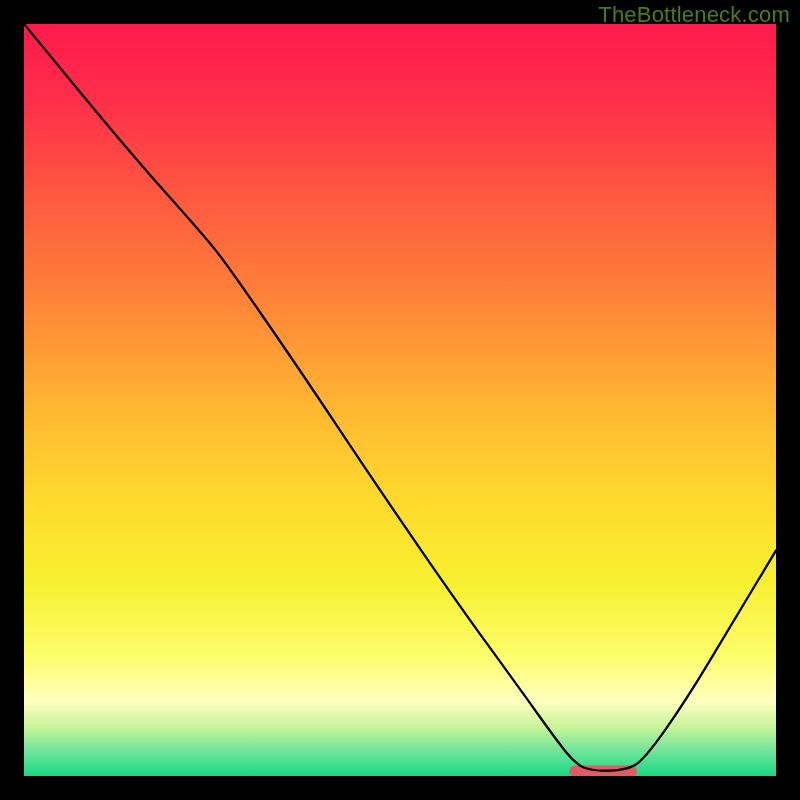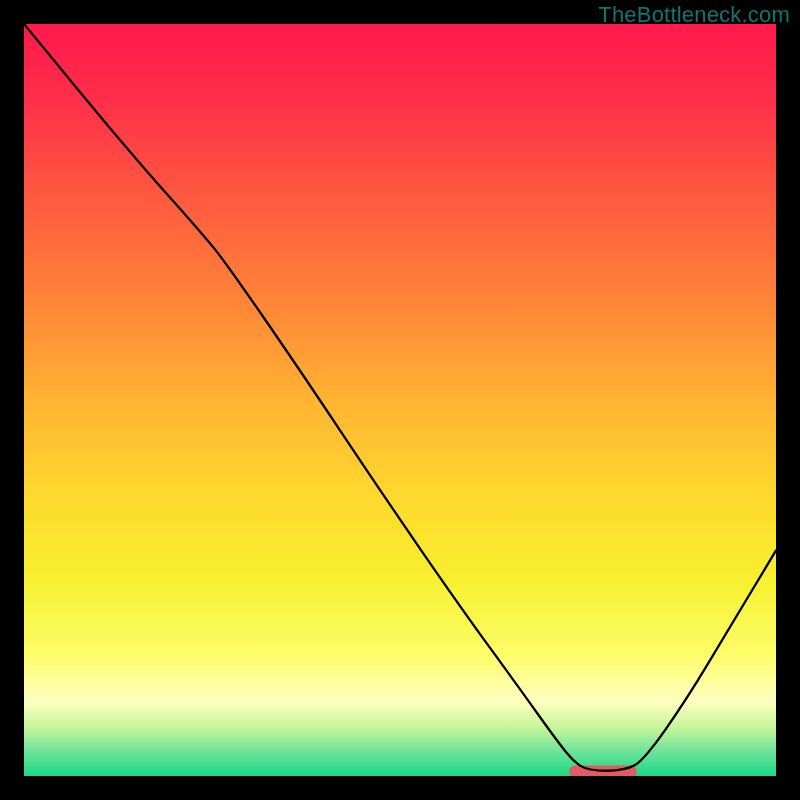--- a/index.html
+++ b/index.html
@@ -18,21 +18,21 @@
     height: 800px;
     background: #000;
   }
   .watermark {
     position: absolute;
     top: 2px;
     right: 10px;
     font-family: Arial, Helvetica, sans-serif;
     font-size: 22px;
     font-weight: 500;
-    color: #0f766e;
+    color: #4d7c0f;
     letter-spacing: 0.2px;
   }
   .plot {
     position: absolute;
     left: 24px;
     top: 24px;
     width: 752px;
     height: 752px;
     background: #000;
   }

